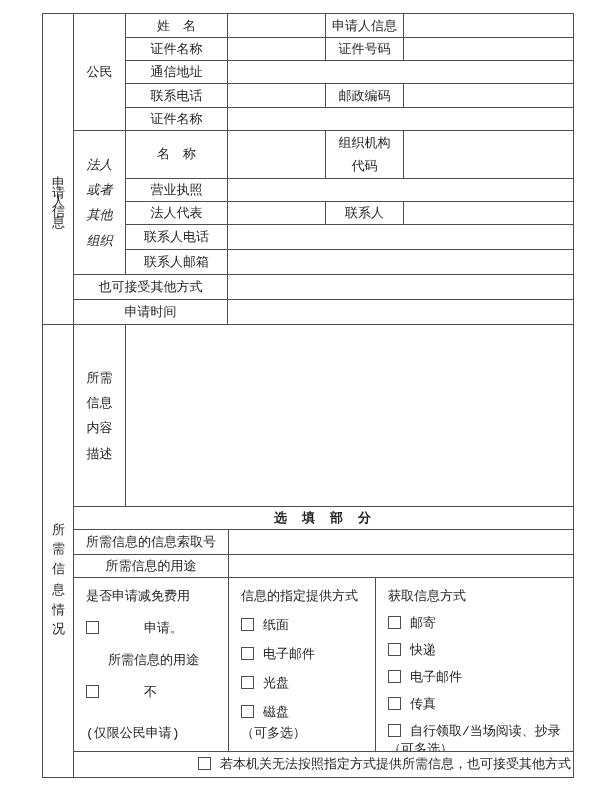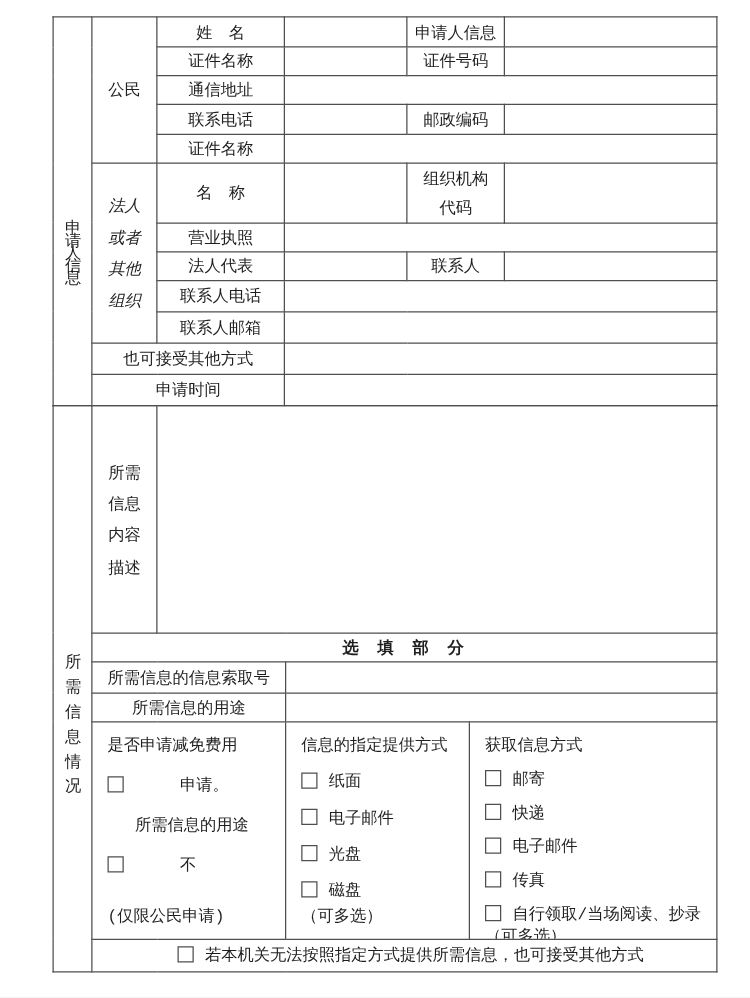--- a/index.html
+++ b/index.html
@@ -71,21 +71,21 @@
     font-family:Liberation Mono, monospace;
   }
   .col-title{flex:none;}
   .opt{display:flex;align-items:center;flex:none;}
   .gapA .opt{margin-top:14px;gap:36px;}
   .gapB .opt{margin-top:11px;}
   .gapC .opt{margin-top:9px;align-items:center;}
   .opt-indent{margin-left:22px;display:block;}
   .footnote{margin-top:auto;flex:none;}
   
-  .fallback-cell{text-align:center;padding-left:12px;}
+  .fallback-cell{text-align:right;padding-left:12px;}
   .fallback-cell .opt{display:inline-flex;align-items:center;}
 </style>
 </head>
 <body>
 
 <div class="sheet">
   <div class="form-wrap">
 
     <table class="t1">
       <colgroup>

